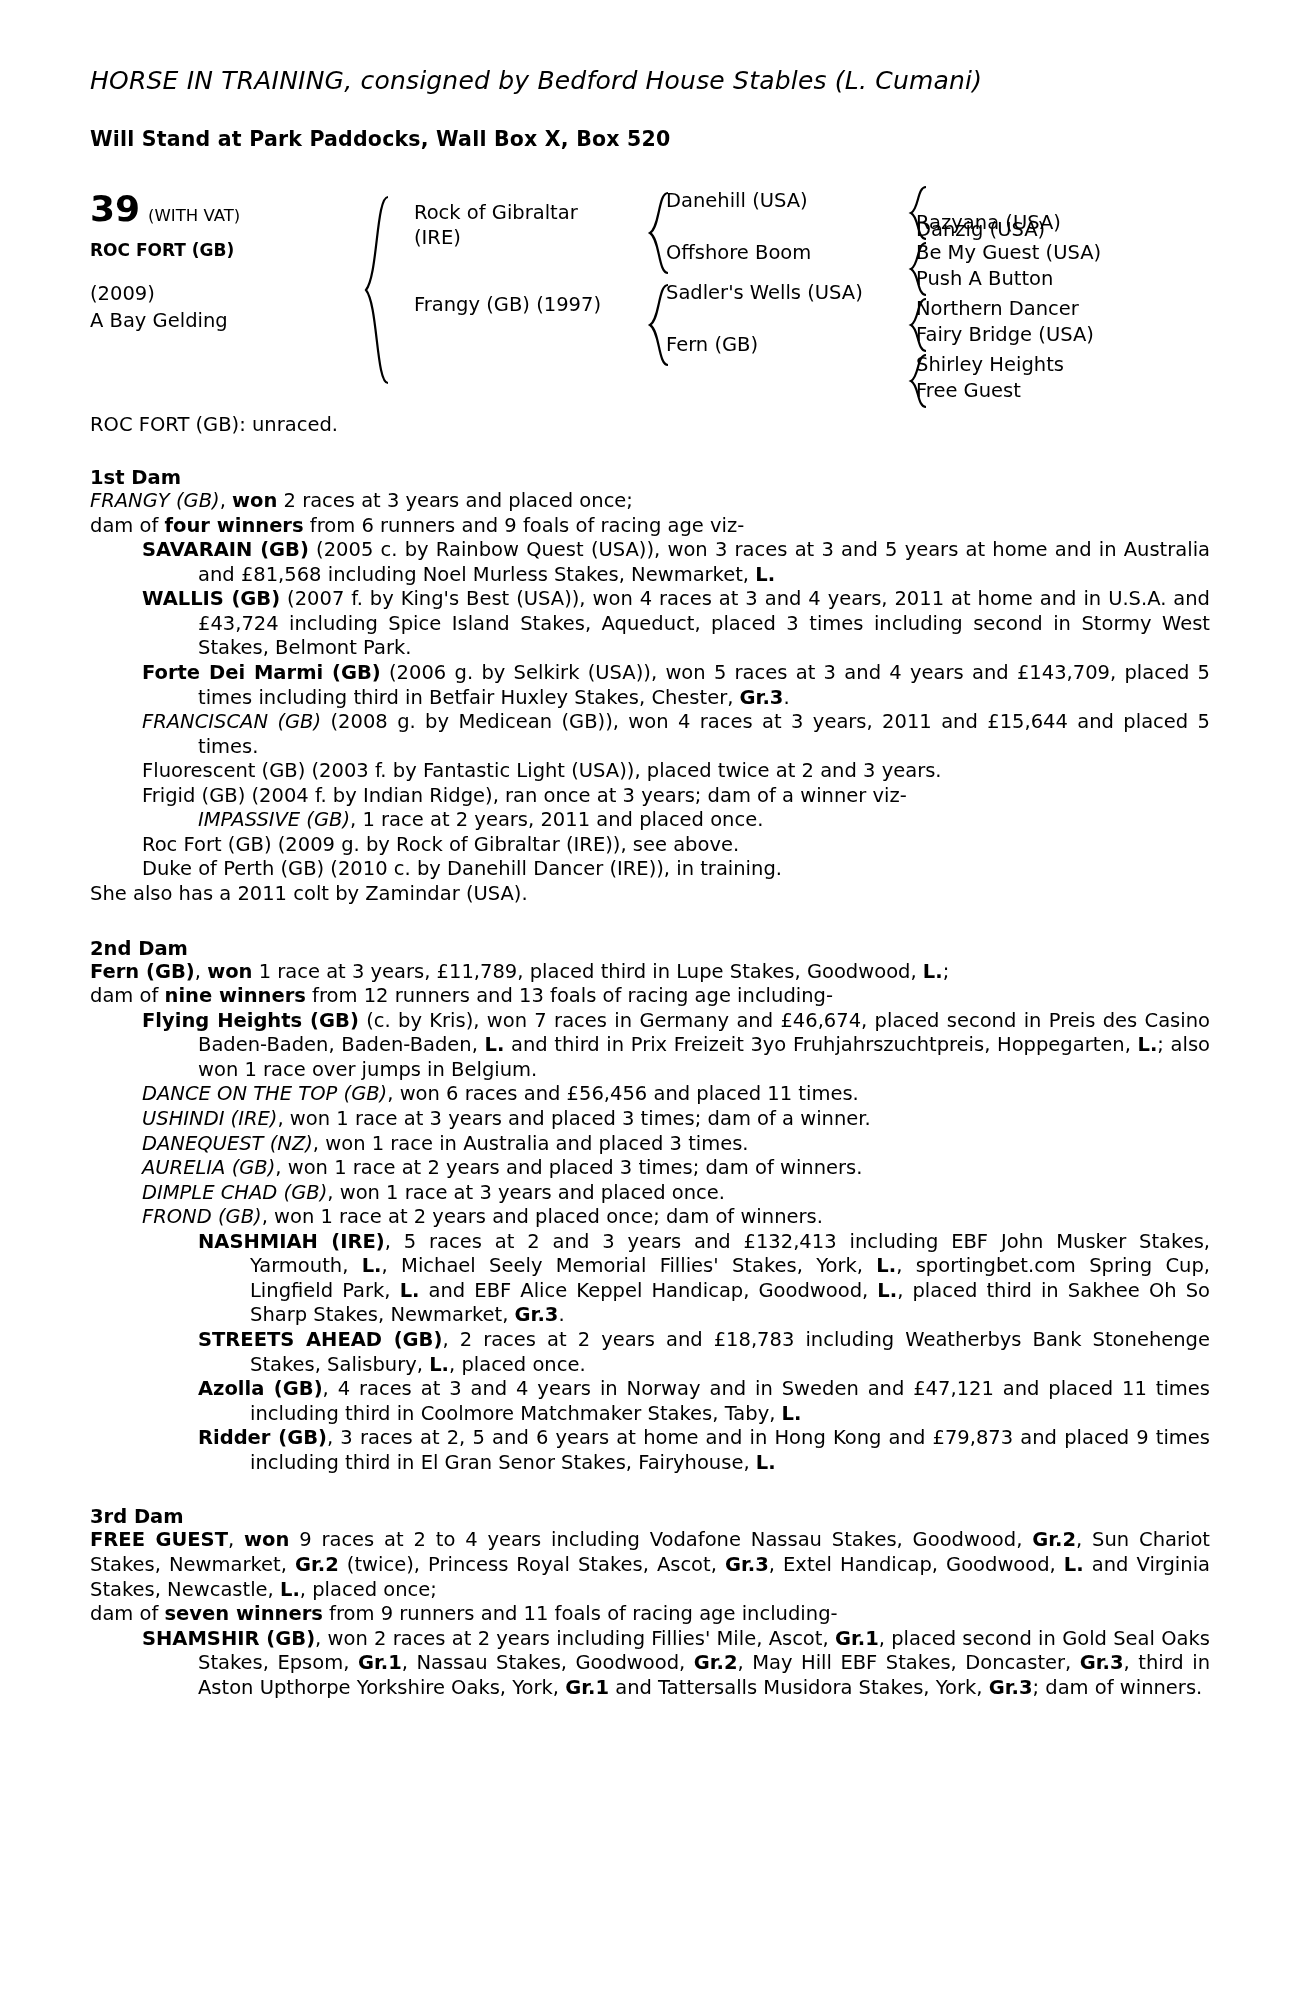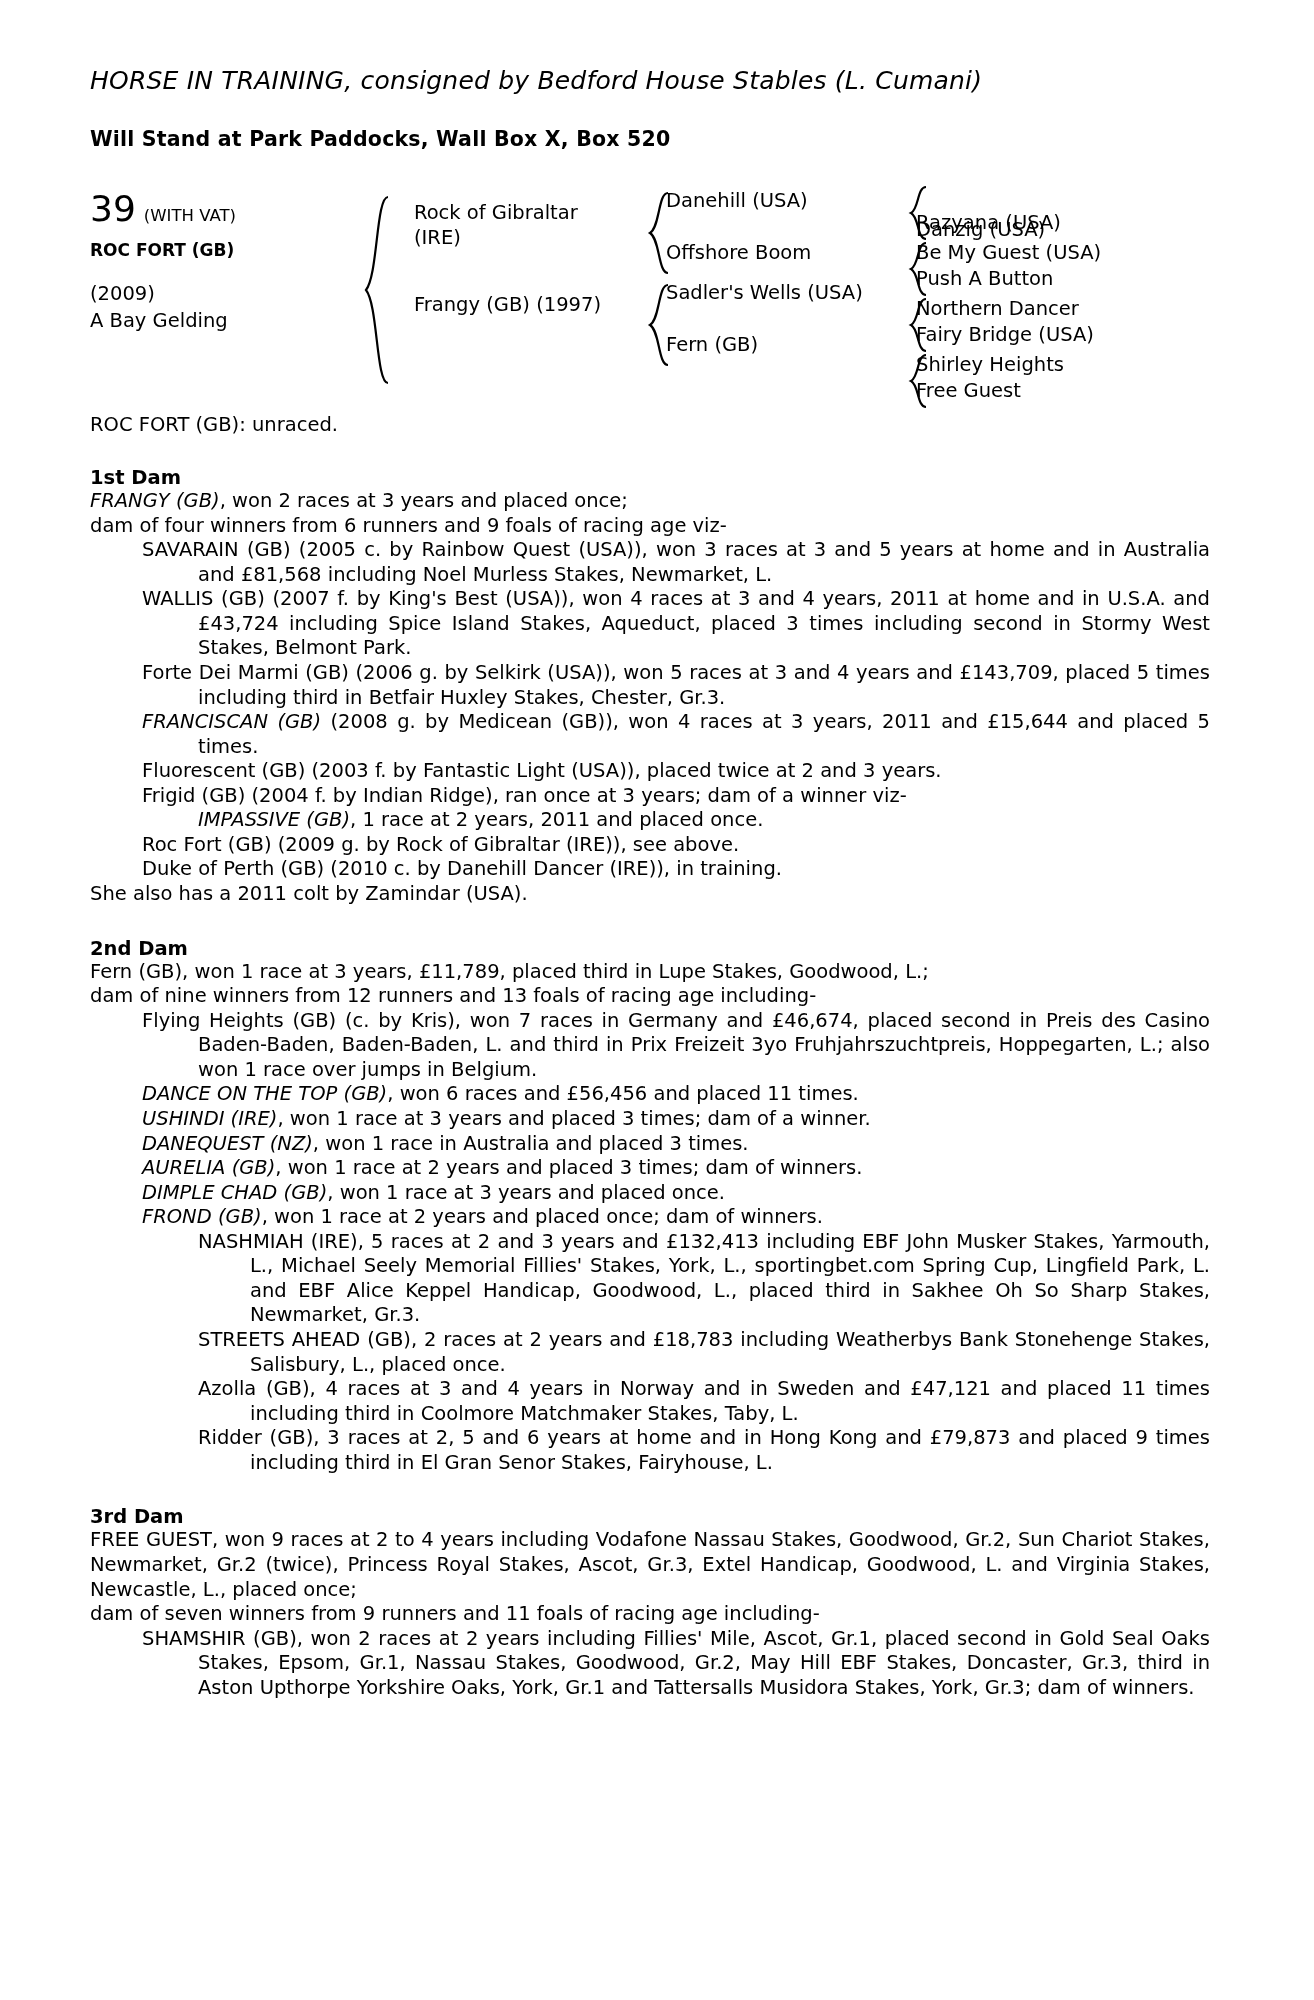--- a/index.html
+++ b/index.html
@@ -46,21 +46,21 @@
   .ped-col-1 {
     width: 300px;
     padding-top: 6px;
   }
   .lot-line {
     display: flex;
     align-items: baseline;
     gap: 8px;
   }
   .lot-number {
-    font-weight: normal;
+    font-weight: bold;
     font-size: 36px;
     line-height: 1;
   }
   .with-vat {
     font-size: 16.5px;
   }
   .horse-name {
     font-weight: bold;
     font-size: 17px;
     margin-top: 13px;
@@ -134,21 +134,21 @@
   }
   p.t0 { text-indent: 0; padding-left: 0; }
   p.hang {
     padding-left: 108px;
     text-indent: -56px;
   }
   p.hang2 {
     padding-left: 160px;
     text-indent: -52px;
   }
-  b { font-weight: normal; }
+  b { font-weight: bold; }
   i, .it { font-style: italic; }
 </style>
 </head>
 <body>
 
 <div class="page">
 
   <div class="header-title">HORSE IN TRAINING, consigned by Bedford House Stables (L. Cumani)</div>
 
   <div class="standing-line">Will Stand at Park Paddocks, Wall Box X, Box 520</div>

